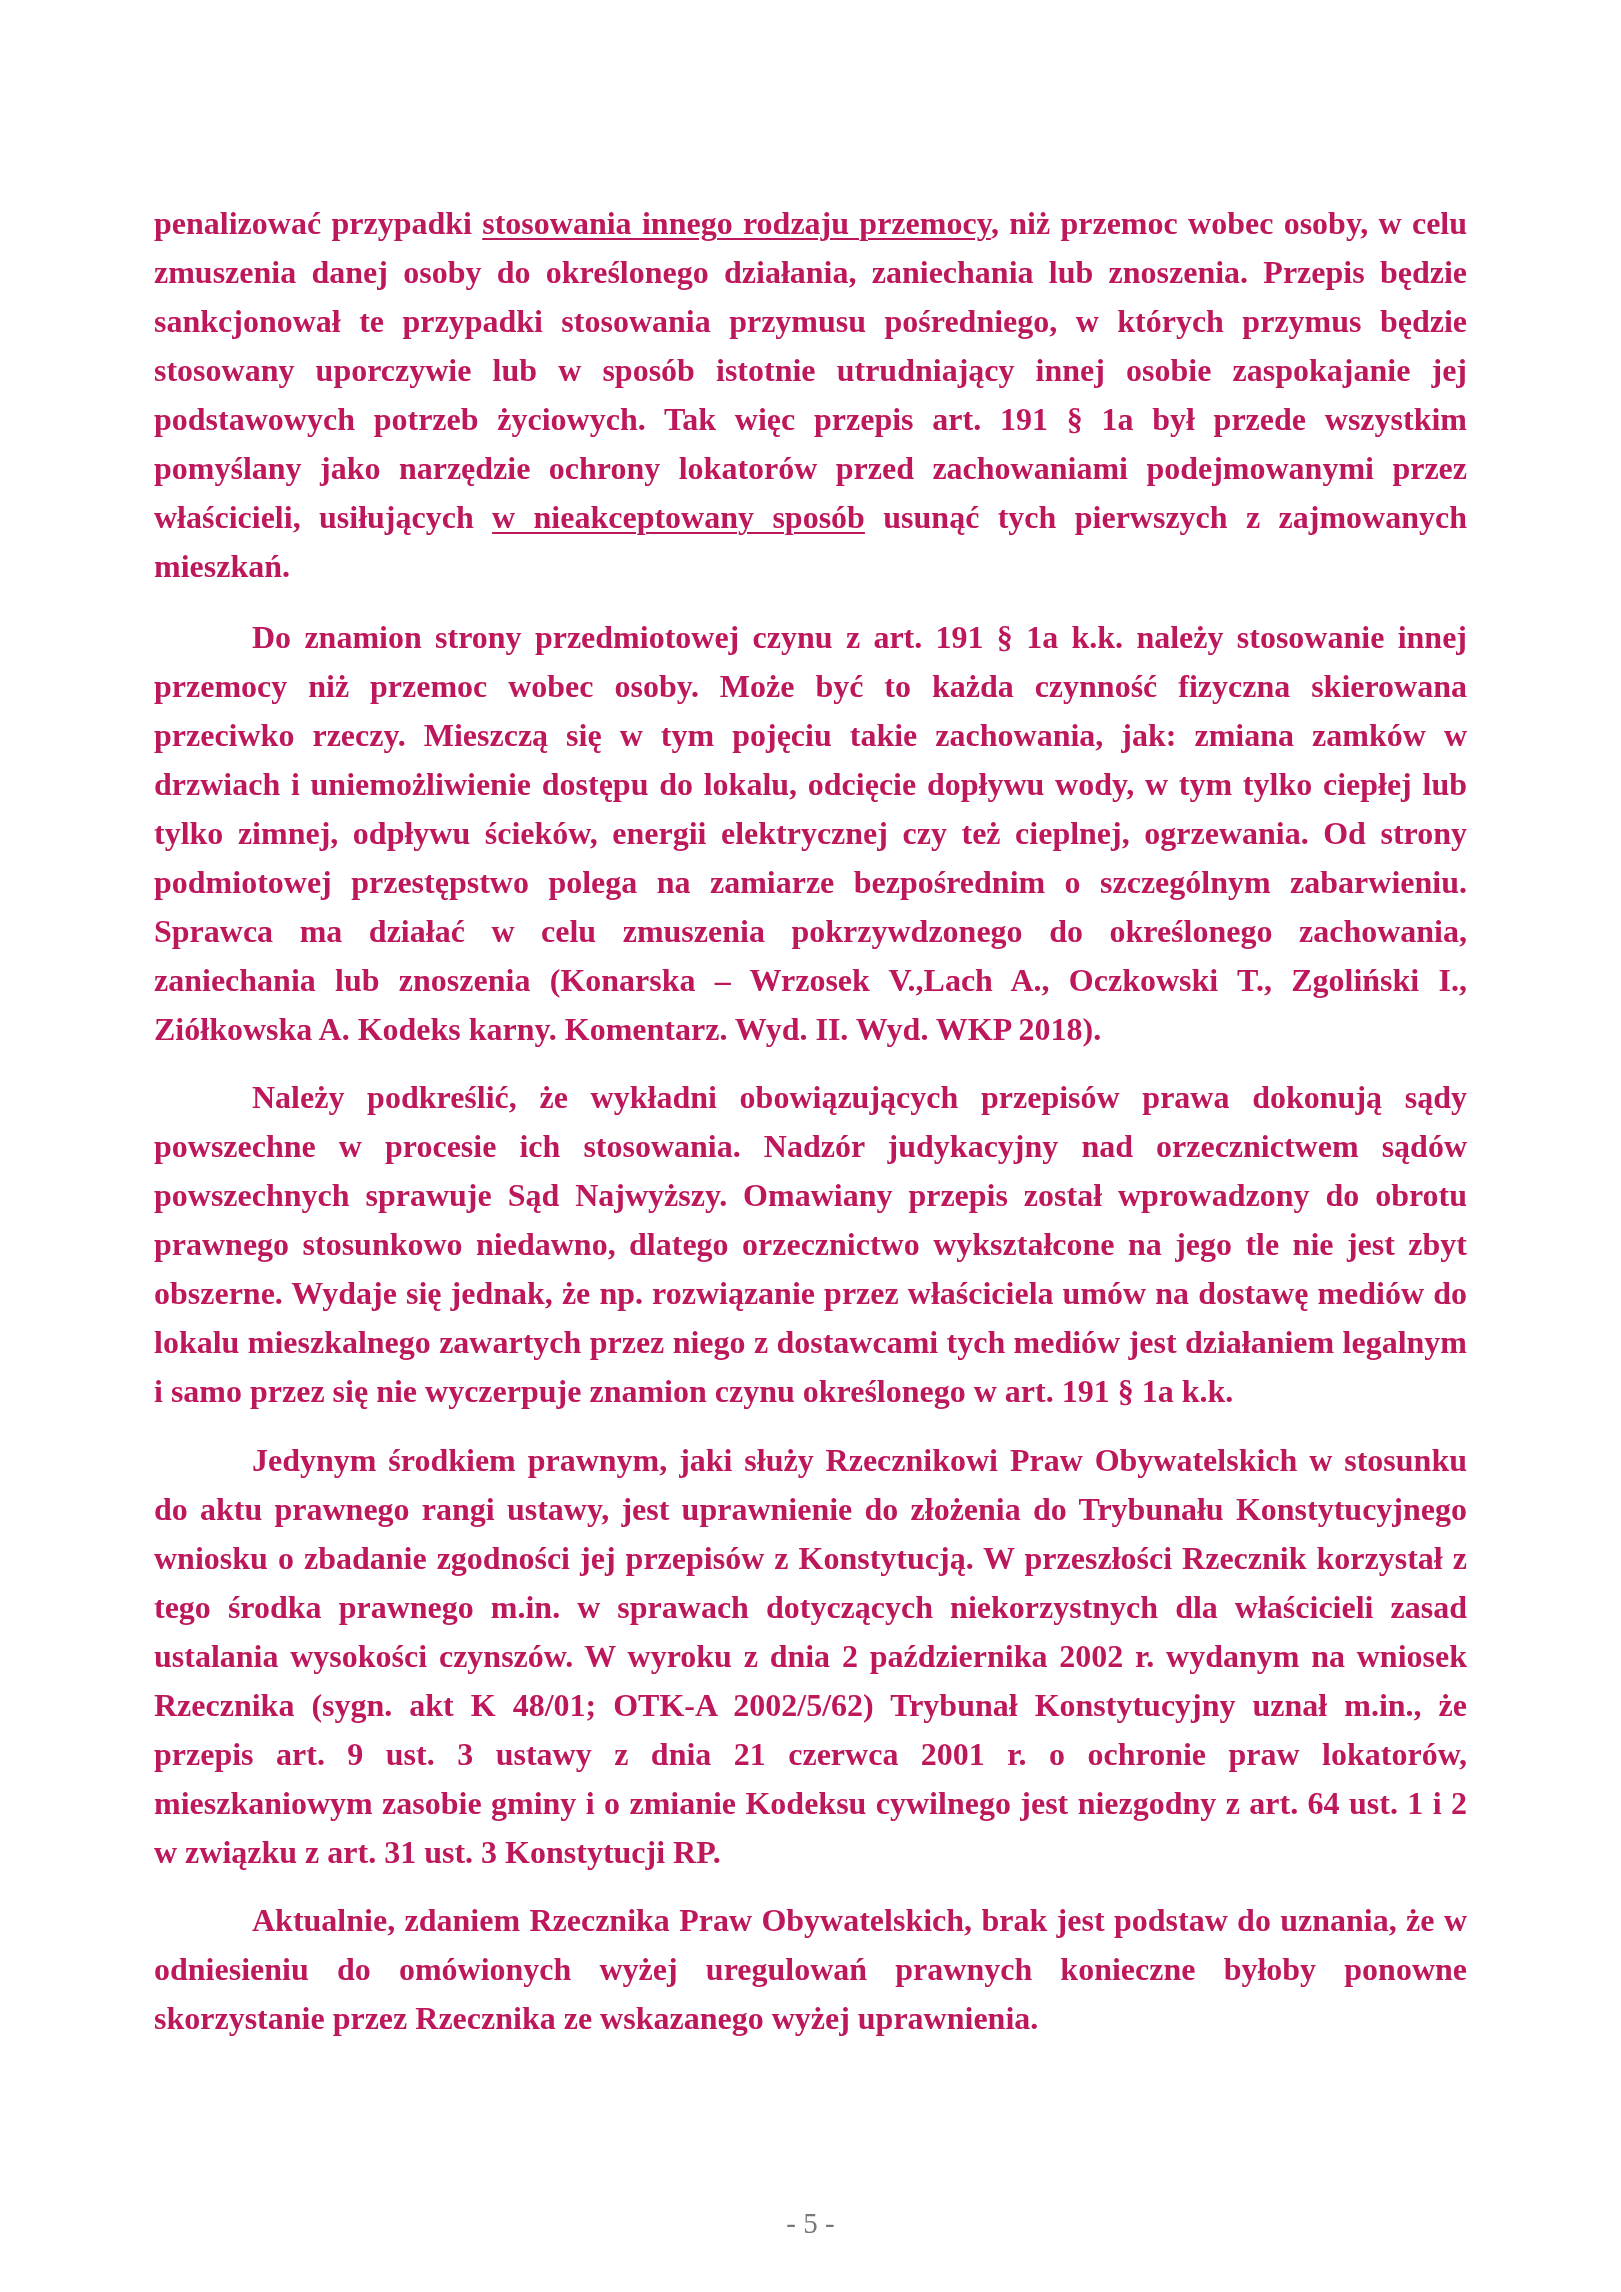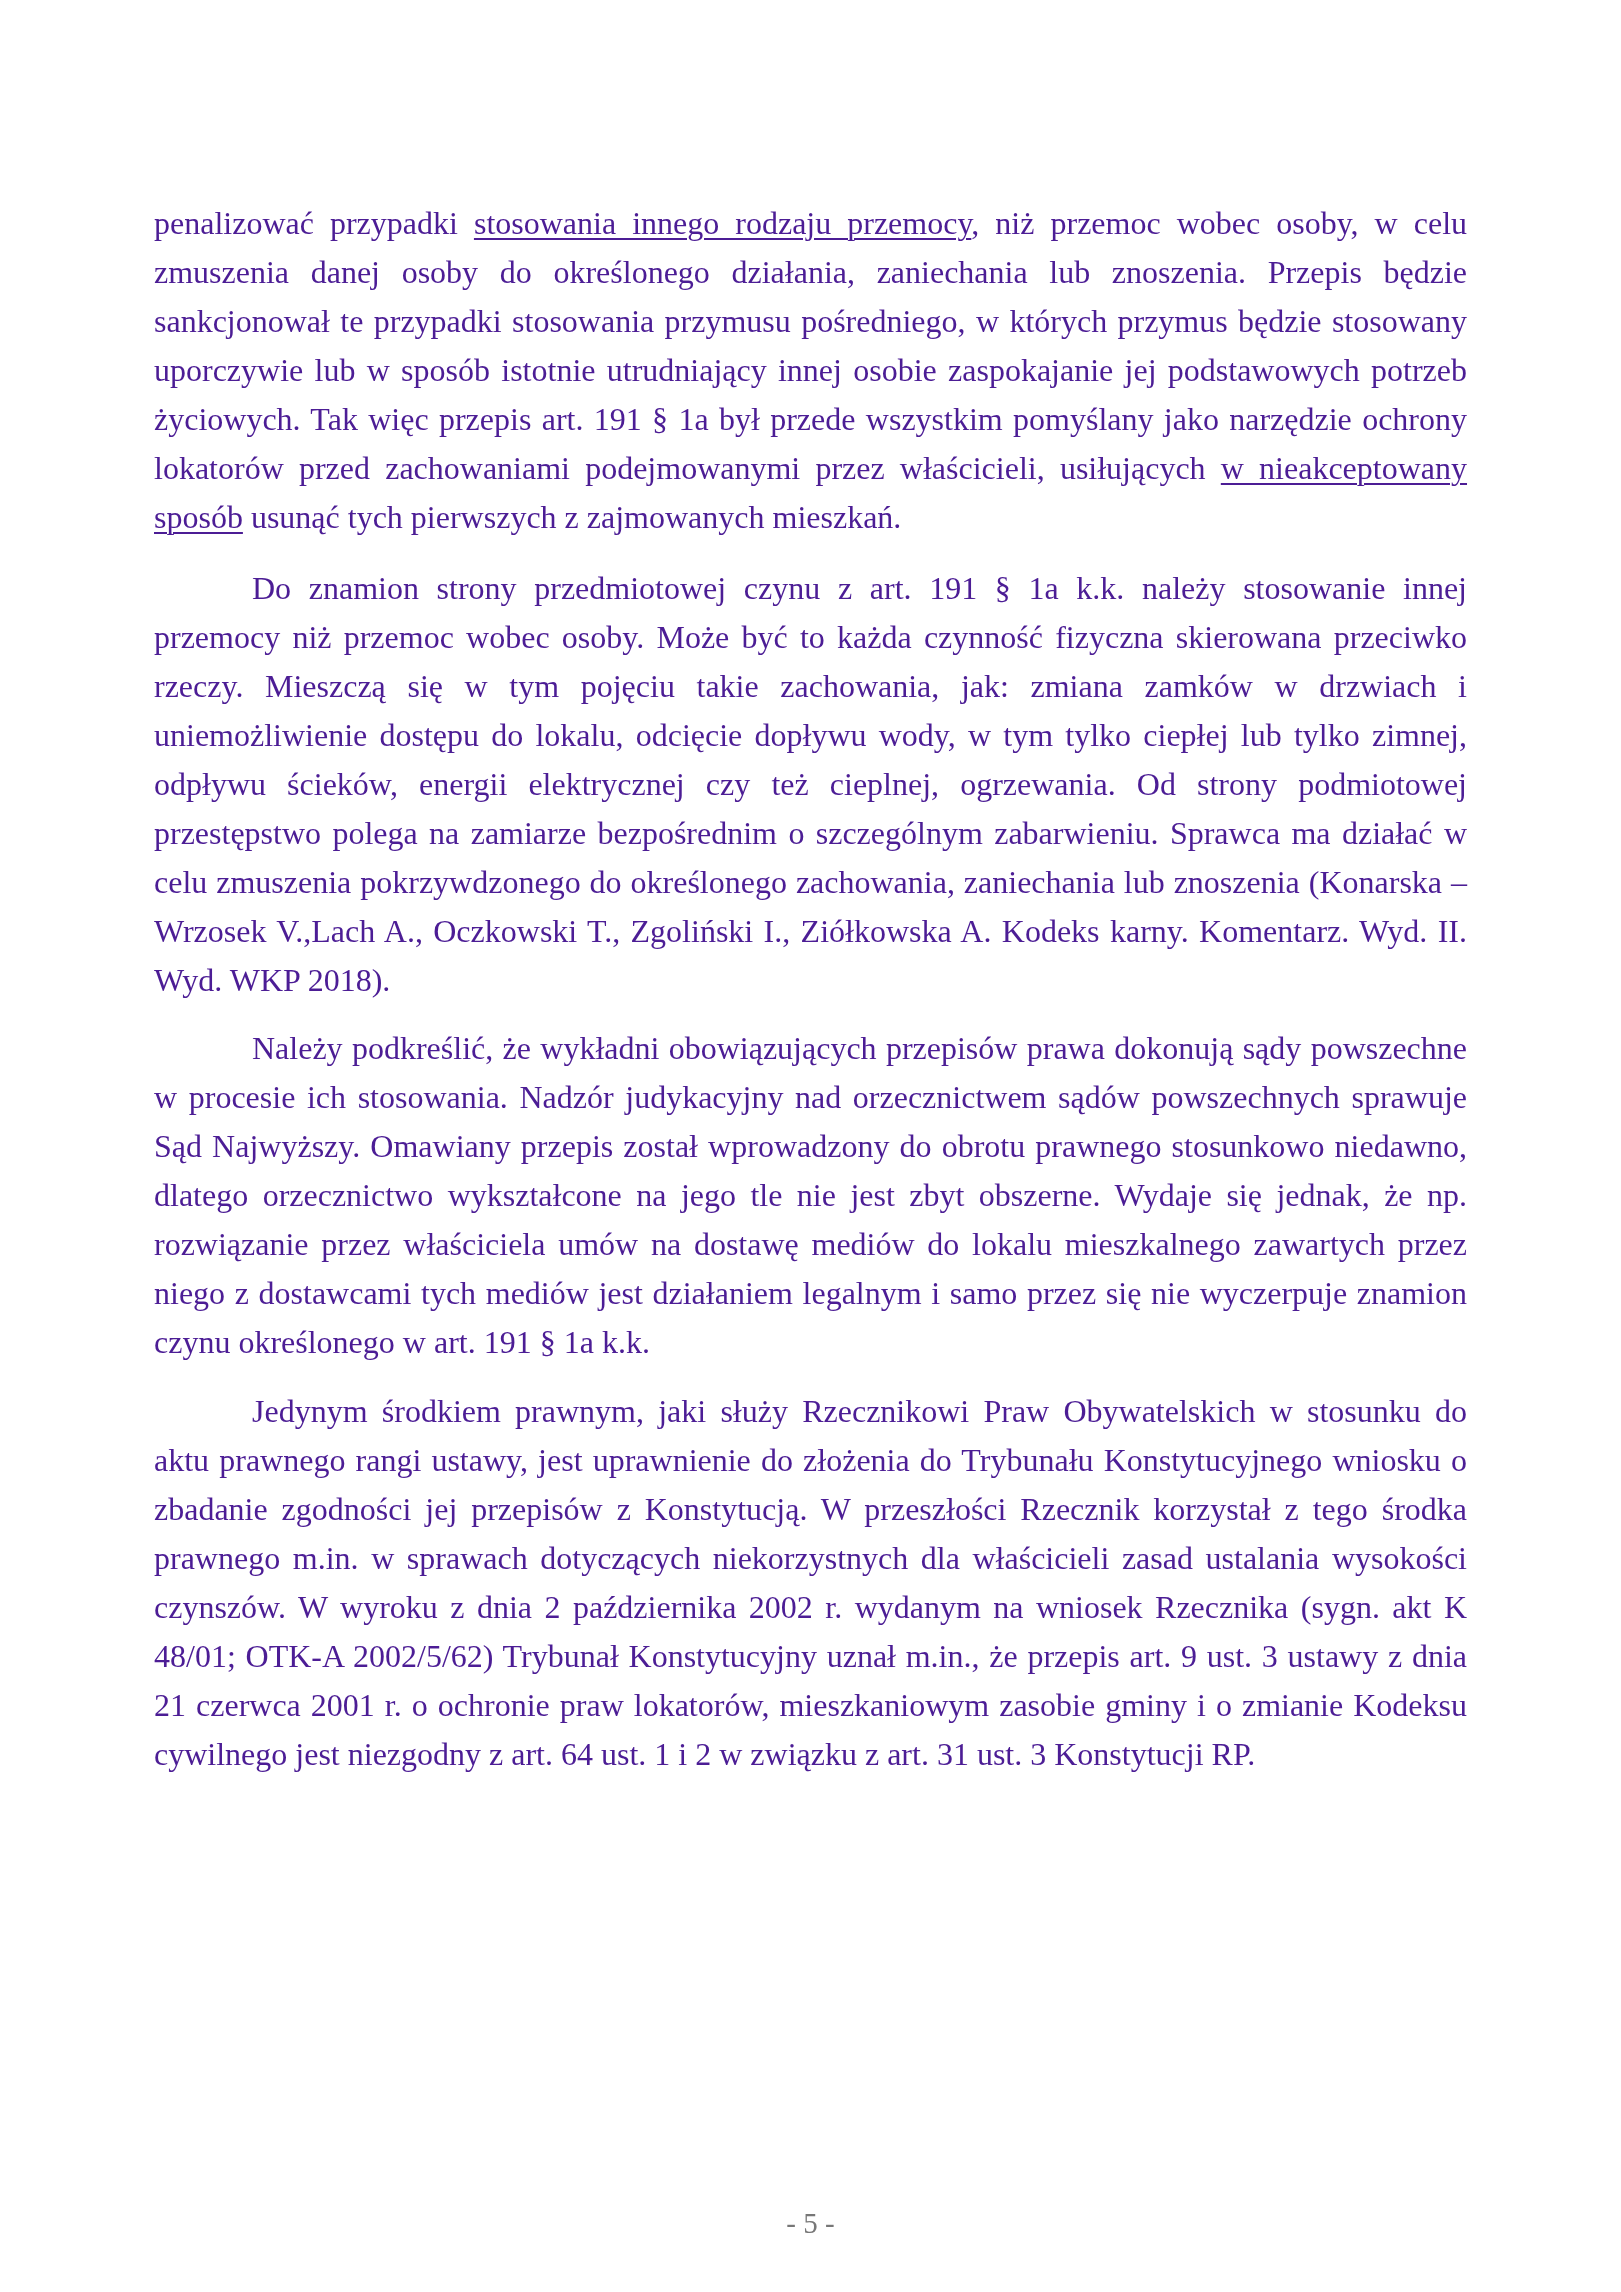--- a/index.html
+++ b/index.html
@@ -14,22 +14,23 @@
       overflow: hidden;
     }
     .page {
       position: absolute;
       left: 154px;
       top: 199px;
       width: 1313px;
       font-family: "Liberation Serif", "DejaVu Serif", serif;
       font-size: 32px;
       line-height: 49px;
-      color: #4c1d95;
+      color: #be185d;
       text-align: justify;
+      font-weight: bold;
     }
     .para {
       margin: 0 0 19.6px 0;
       text-indent: 0;
     }
     .para.indent {
       text-indent: 98px;
     }
     .para.first {
       margin-bottom: 21.6px;
@@ -64,17 +65,20 @@
   </p>
 
   <p class="para indent">
     <span>Należy podkreślić, że wykładni obowiązujących przepisów prawa dokonują sądy powszechne w procesie ich stosowania. Nadzór judykacyjny nad orzecznictwem sądów powszechnych sprawuje Sąd Najwyższy. Omawiany przepis został wprowadzony do obrotu prawnego stosunkowo niedawno, dlatego orzecznictwo wykształcone na jego tle nie jest zbyt obszerne. Wydaje się jednak, że np. rozwiązanie przez właściciela umów na dostawę mediów do lokalu mieszkalnego zawartych przez niego z dostawcami tych mediów jest działaniem legalnym i samo przez się nie wyczerpuje znamion czynu określonego w art. 191 § 1a k.k.</span>
   </p>
 
   <p class="para indent">
     <span>Jedynym środkiem prawnym, jaki służy Rzecznikowi Praw Obywatelskich w stosunku do aktu prawnego rangi ustawy, jest uprawnienie do złożenia do Trybunału Konstytucyjnego wniosku o zbadanie zgodności jej przepisów z Konstytucją. W przeszłości Rzecznik korzystał z tego środka prawnego m.in. w sprawach dotyczących niekorzystnych dla właścicieli zasad ustalania wysokości czynszów. W wyroku z dnia 2 października 2002 r. wydanym na wniosek Rzecznika (sygn. akt K 48/01; OTK-A 2002/5/62) Trybunał Konstytucyjny uznał m.in., że przepis art. 9 ust. 3 ustawy z dnia 21 czerwca 2001 r. o ochronie praw lokatorów, mieszkaniowym zasobie gminy i o zmianie Kodeksu cywilnego jest niezgodny z art. 64 ust. 1 i 2 w związku z art. 31 ust. 3 Konstytucji RP.</span>
   </p>
 
+  <p class="para indent">
+    <span>Aktualnie, zdaniem Rzecznika Praw Obywatelskich, brak jest podstaw do uznania, że w odniesieniu do omówionych wyżej uregulowań prawnych konieczne byłoby ponowne skorzystanie przez Rzecznika ze wskazanego wyżej uprawnienia.</span>
+  </p>
 
 </div>
 
 <div class="page-number">- 5 -</div>
 
 
 </body></html>

